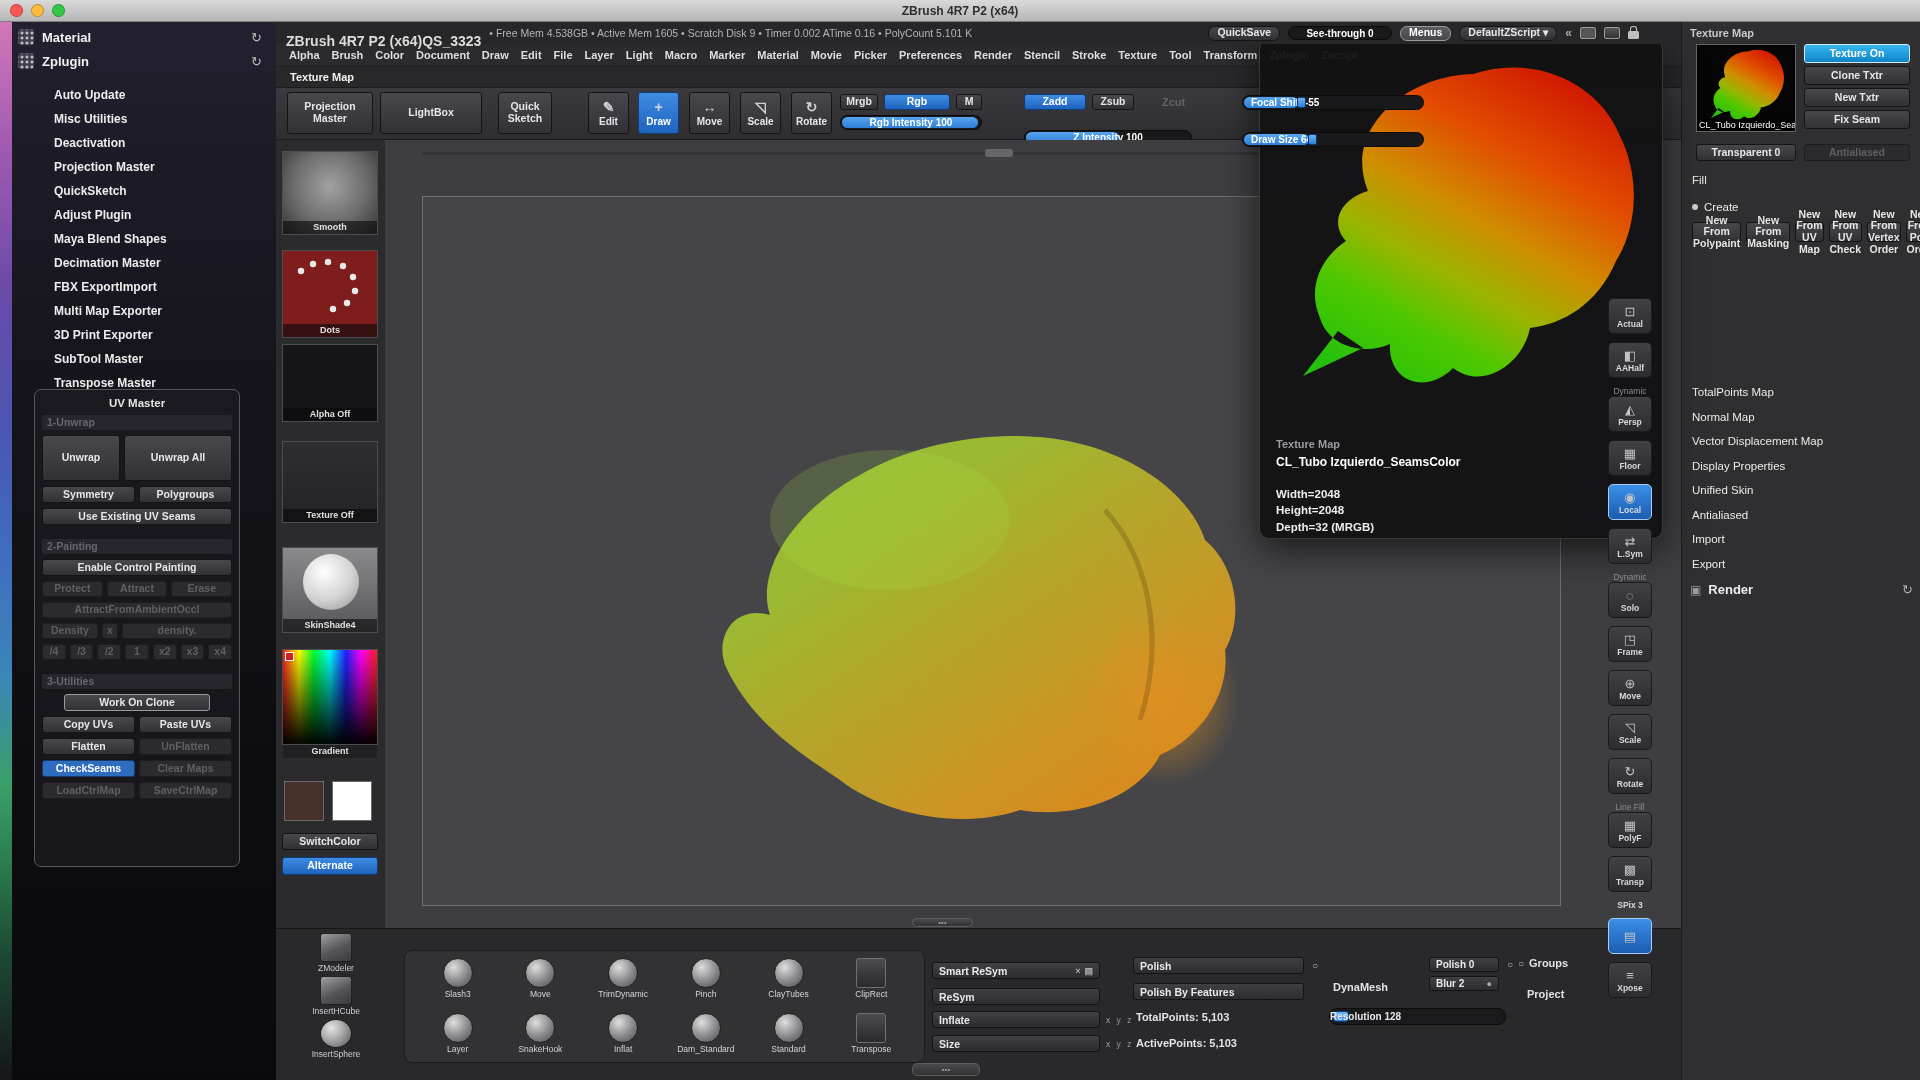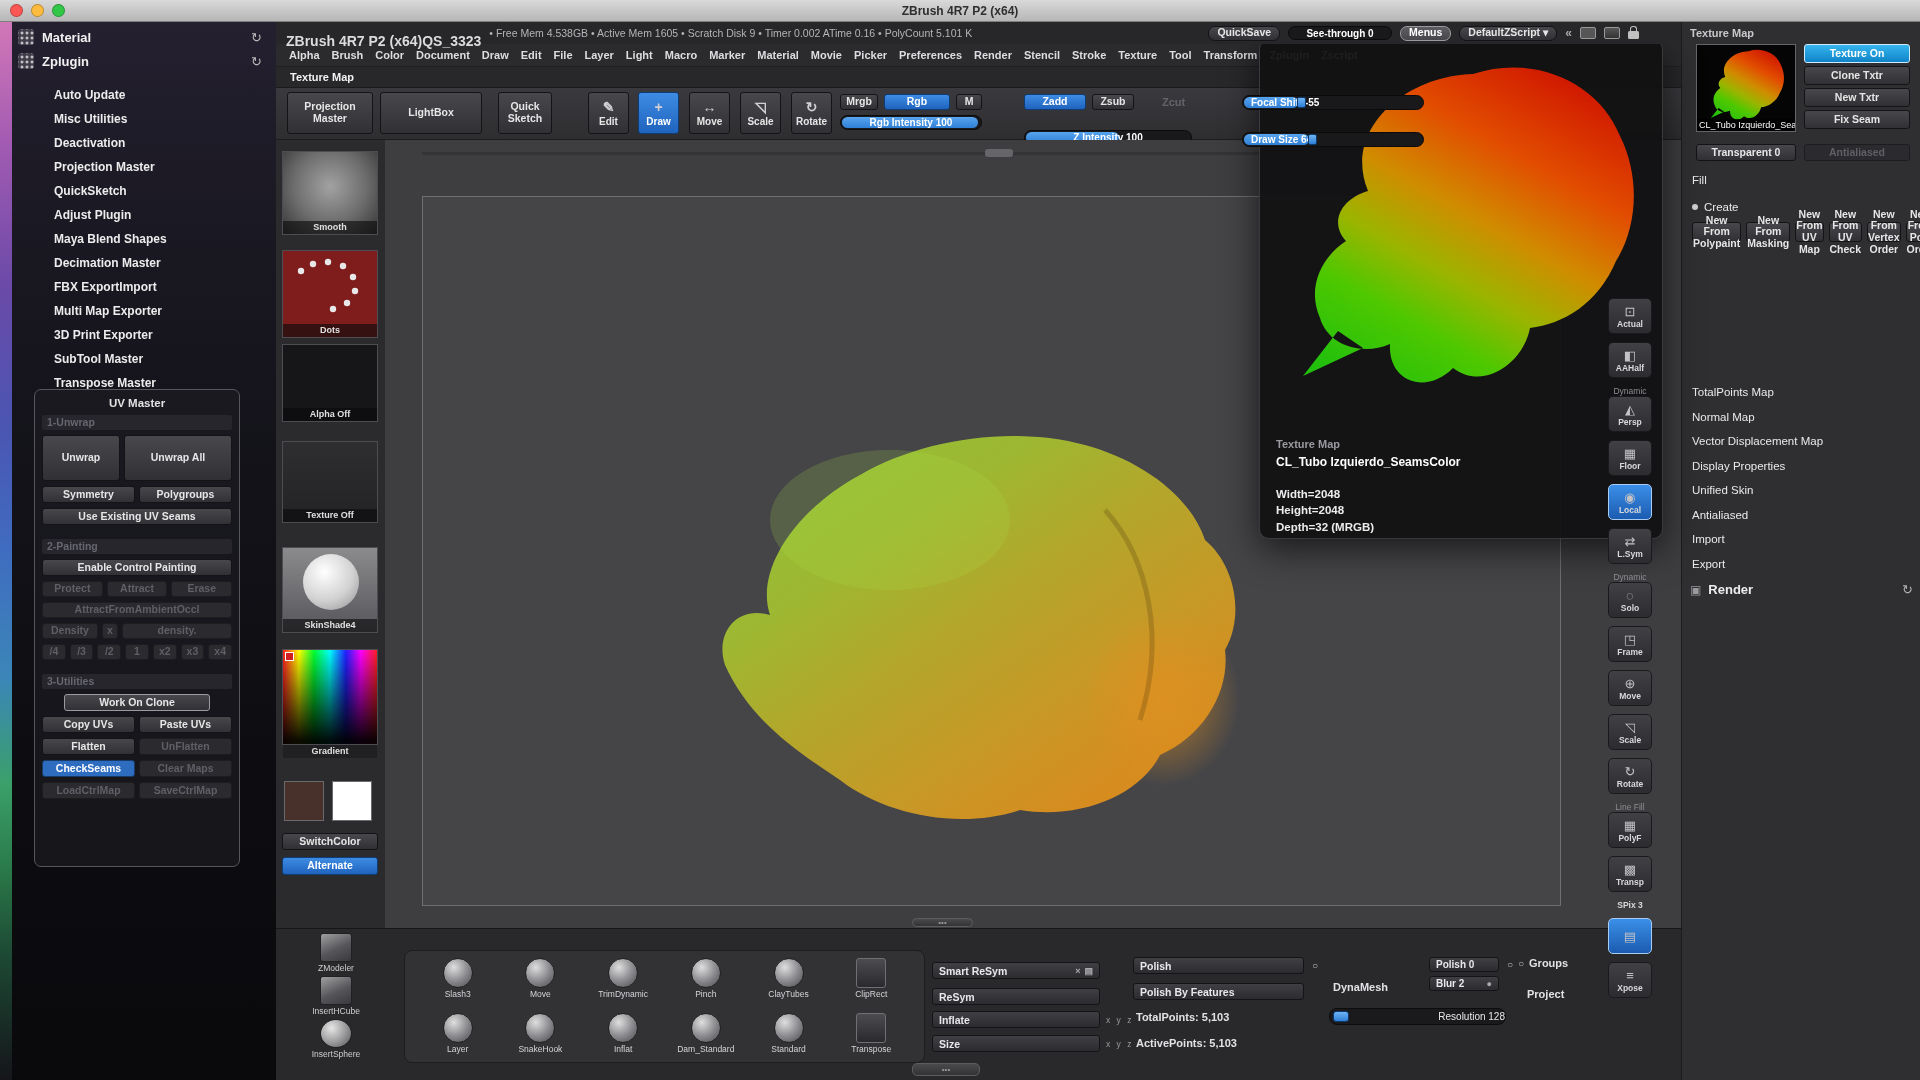--- a/index.html
+++ b/index.html
@@ -150,21 +150,21 @@
   .brush.shape-square .bicon { border-radius:3px; background:linear-gradient(#4c4c50,#2a2a2e); border:1px solid #707074; }
   .brush .blabel { font-size:8.5px; color:#d5d5d9; white-space:nowrap; }
   .bbar { position:absolute; height:17px; background:linear-gradient(#3f3f44,#2c2c30); border:1px solid #141416;
     border-radius:3px; display:flex; align-items:center; padding:0 6px; font-size:10.5px; font-weight:bold; color:#e8e8ea; }
   .bbar .right { margin-left:auto; display:flex; gap:4px; color:#aaaaae; font-size:9px; }
   .axis { position:absolute; font-size:8.5px; color:#9a9a9e; letter-spacing:2px; }
   .btext { position:absolute; font-size:11px; font-weight:bold; color:#e2e2e6; white-space:nowrap; }
   .ring { color:#bcbcc0; font-size:10px; }
   .bslider { position:absolute; height:17px; background:#1a1a1c; border:1px solid #0c0c0d; border-radius:8px; }
   .bslider .bhandle { position:absolute; left:3px; top:2px; width:16px; height:11px; background:linear-gradient(#6fb4f4,#2f7fd6); border:1px solid #0d3a6e; border-radius:3px; }
-  .bslider .slabel { position:absolute; inset:0; text-align:right; font-size:10px; font-weight:normal; color:#e8e8ea; line-height:15px; }
+  .bslider .slabel { position:absolute; inset:0; text-align:left; font-size:10px; font-weight:bold; color:#e8e8ea; line-height:15px; }
 </style>
 </head>
 <body>
 
 <svg width="0" height="0" style="position:absolute" aria-hidden="true">
   <defs>
     <linearGradient id="mg" x1="0" y1="0" x2="0.9" y2="1">
       <stop offset="0" stop-color="#8fc23a"></stop>
         <stop offset="0.3" stop-color="#9db832"></stop>
       <stop offset="0.5" stop-color="#b3a62b"></stop>

